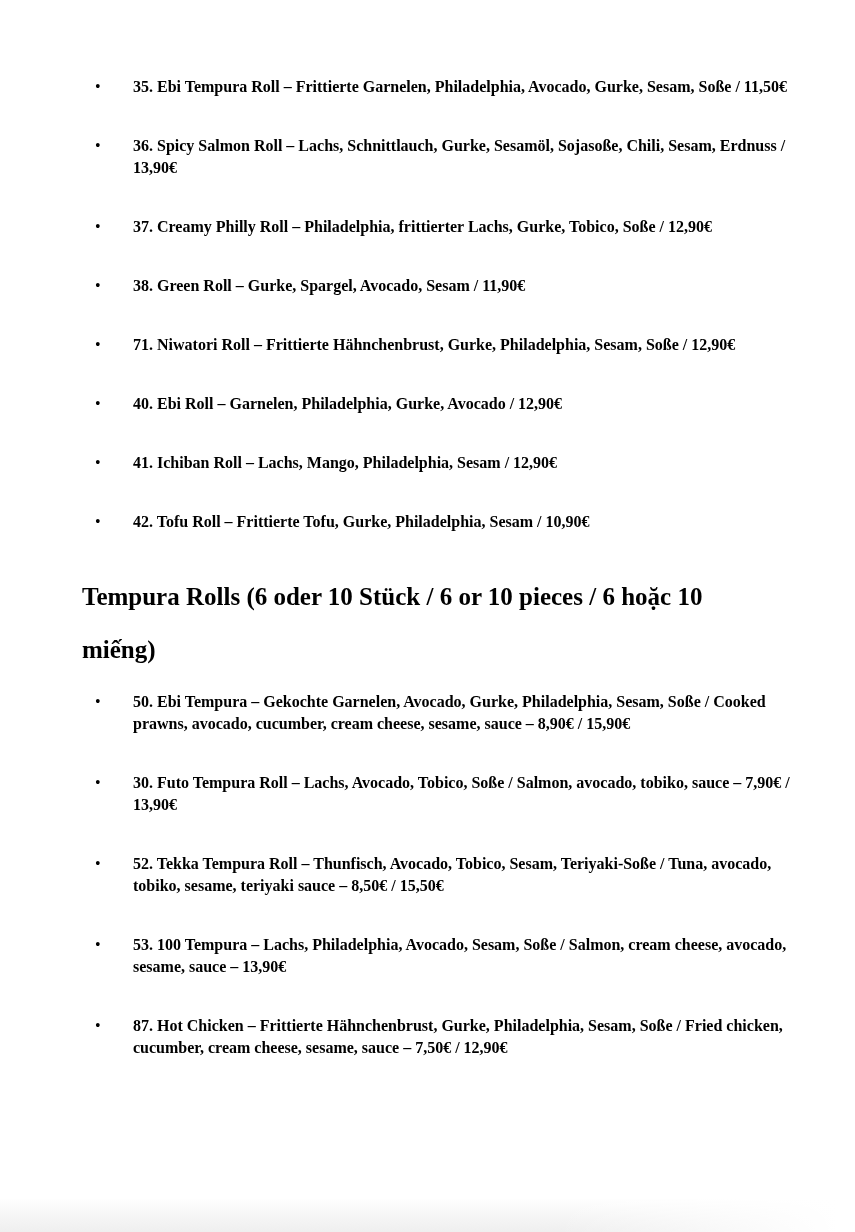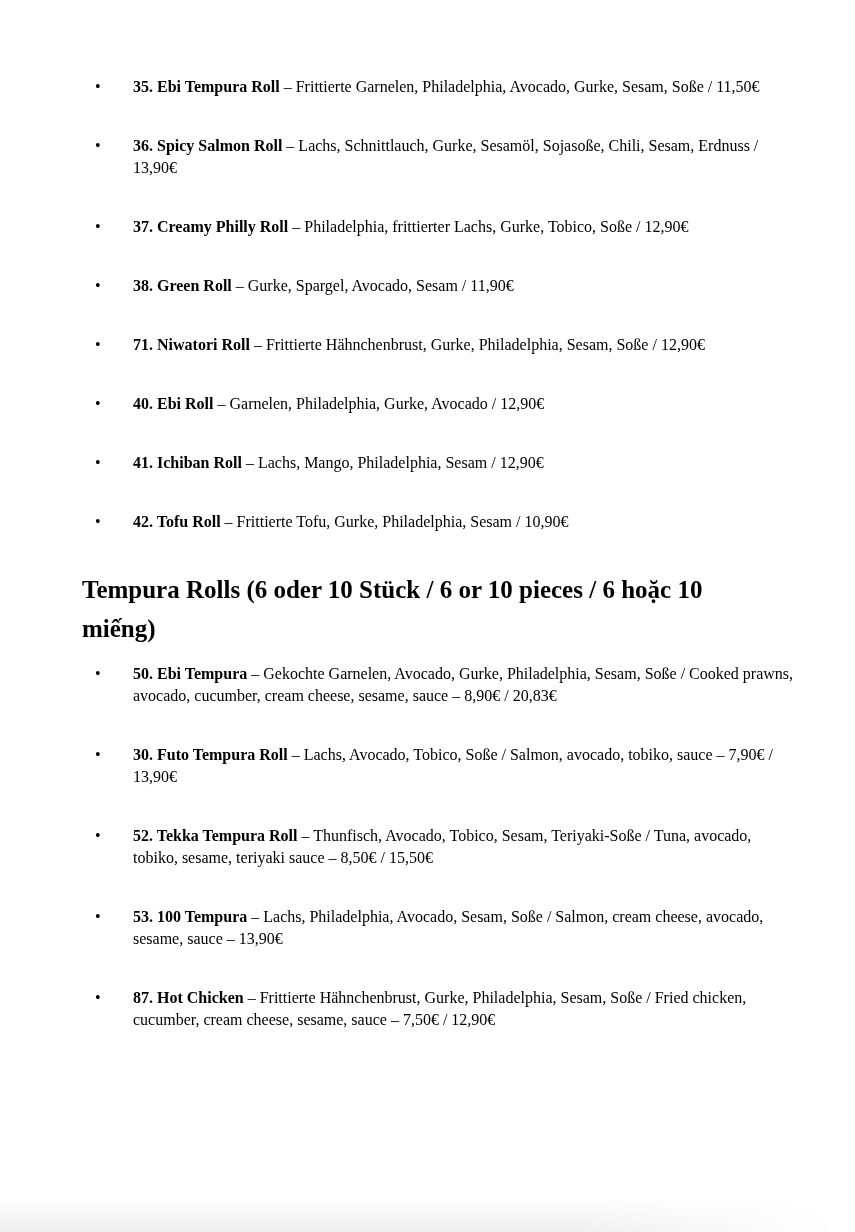--- a/index.html
+++ b/index.html
@@ -26,25 +26,25 @@
     text-align: left;
   }
   .bullet {
     position: absolute;
     left: -38px;
     top: 0;
     font-size: 16px;
     line-height: 22px;
   }
   .item-name { font-weight: bold; }
-  .item-desc { font-weight: normal; }
+  .item-desc { font-weight: bold; }
   .section-heading {
     font-size: 25px;
     font-weight: bold;
-    line-height: 39px;
+    line-height: 53px;
     margin: 26px 0 15px 82px;
     width: 670px;
   }
   .bottom-shade {
     position: absolute;
     left: 0;
     bottom: 0;
     width: 100%;
     height: 34px;
     background:
@@ -99,21 +99,21 @@
       <span class="item-desc">– Frittierte Tofu, Gurke, Philadelphia, Sesam / 10,90€</span>
     </li>
   </ul>
 
   <h2 class="section-heading">Tempura Rolls (6 oder 10 Stück / 6 or 10 pieces / 6 hoặc 10 miếng)</h2>
 
   <ul class="menu-list">
     <li class="menu-item">
       <span class="bullet">•</span>
       <span class="item-name">50. Ebi Tempura</span>
-      <span class="item-desc">– Gekochte Garnelen, Avocado, Gurke, Philadelphia, Sesam, Soße / Cooked prawns, avocado, cucumber, cream cheese, sesame, sauce – 8,90€ / 20,83€</span>
+      <span class="item-desc">– Gekochte Garnelen, Avocado, Gurke, Philadelphia, Sesam, Soße / Cooked prawns, avocado, cucumber, cream cheese, sesame, sauce – 8,90€ / 15,90€</span>
     </li>
     <li class="menu-item">
       <span class="bullet">•</span>
       <span class="item-name">30. Futo Tempura Roll</span>
       <span class="item-desc">– Lachs, Avocado, Tobico, Soße / Salmon, avocado, tobiko, sauce – 7,90€ / 13,90€</span>
     </li>
     <li class="menu-item">
       <span class="bullet">•</span>
       <span class="item-name">52. Tekka Tempura Roll</span>
       <span class="item-desc">– Thunfisch, Avocado, Tobico, Sesam, Teriyaki-Soße / Tuna, avocado, tobiko, sesame, teriyaki sauce – 8,50€ / 15,50€</span>

